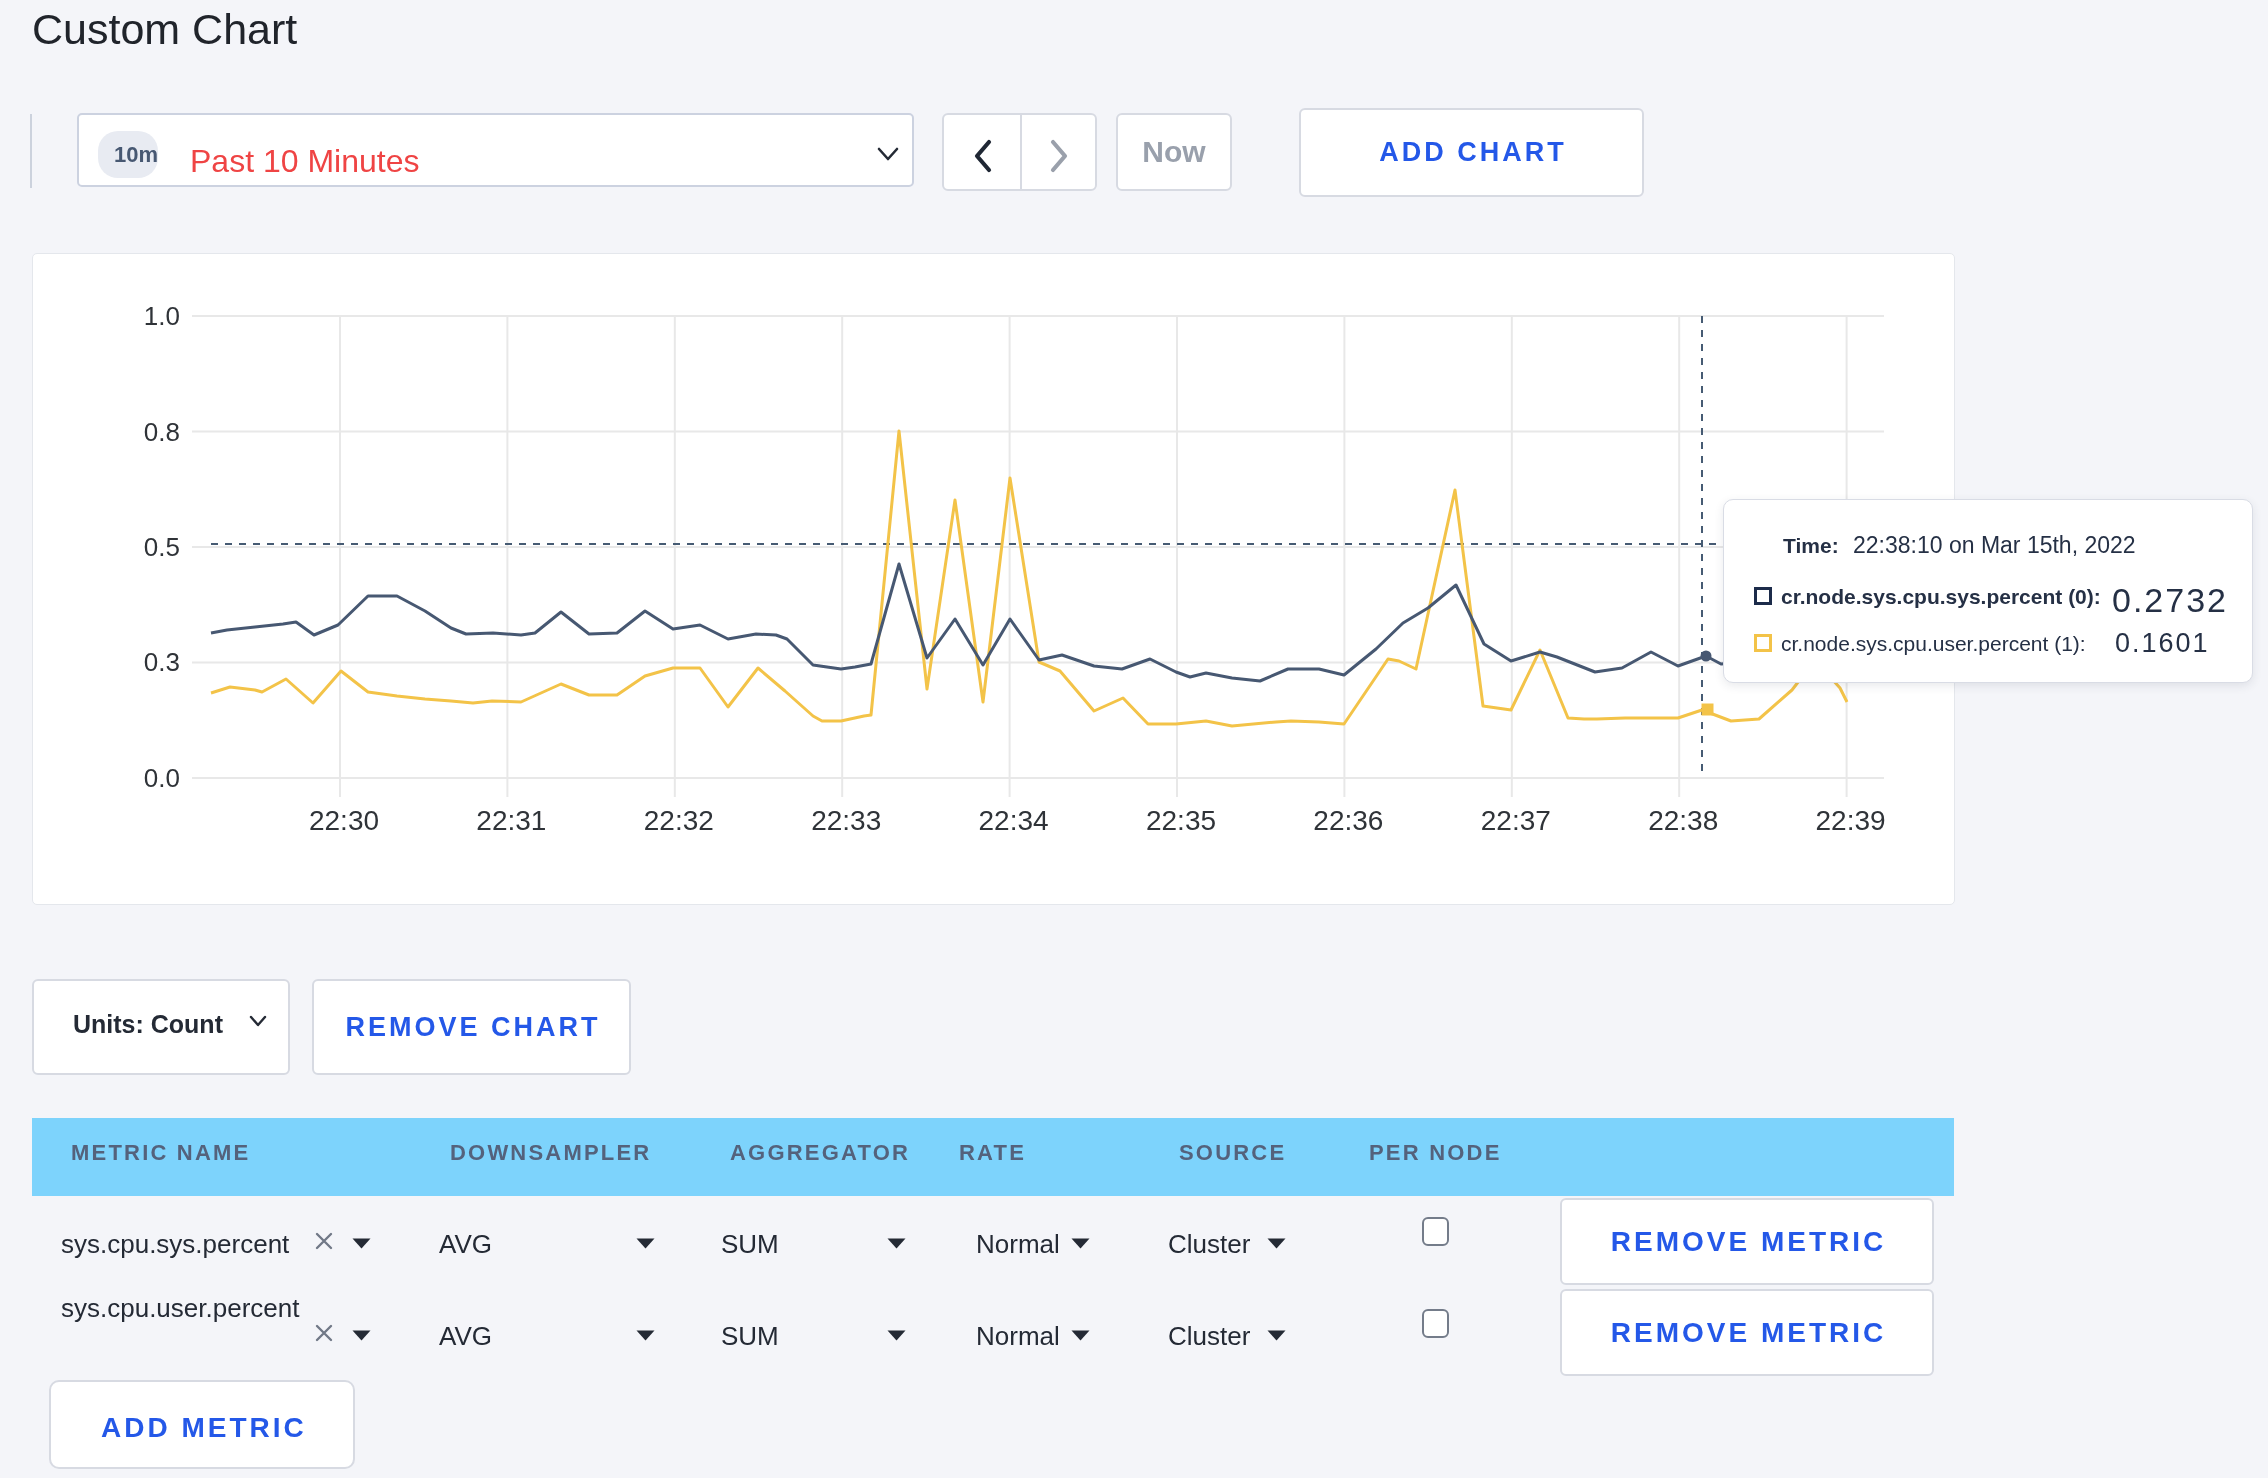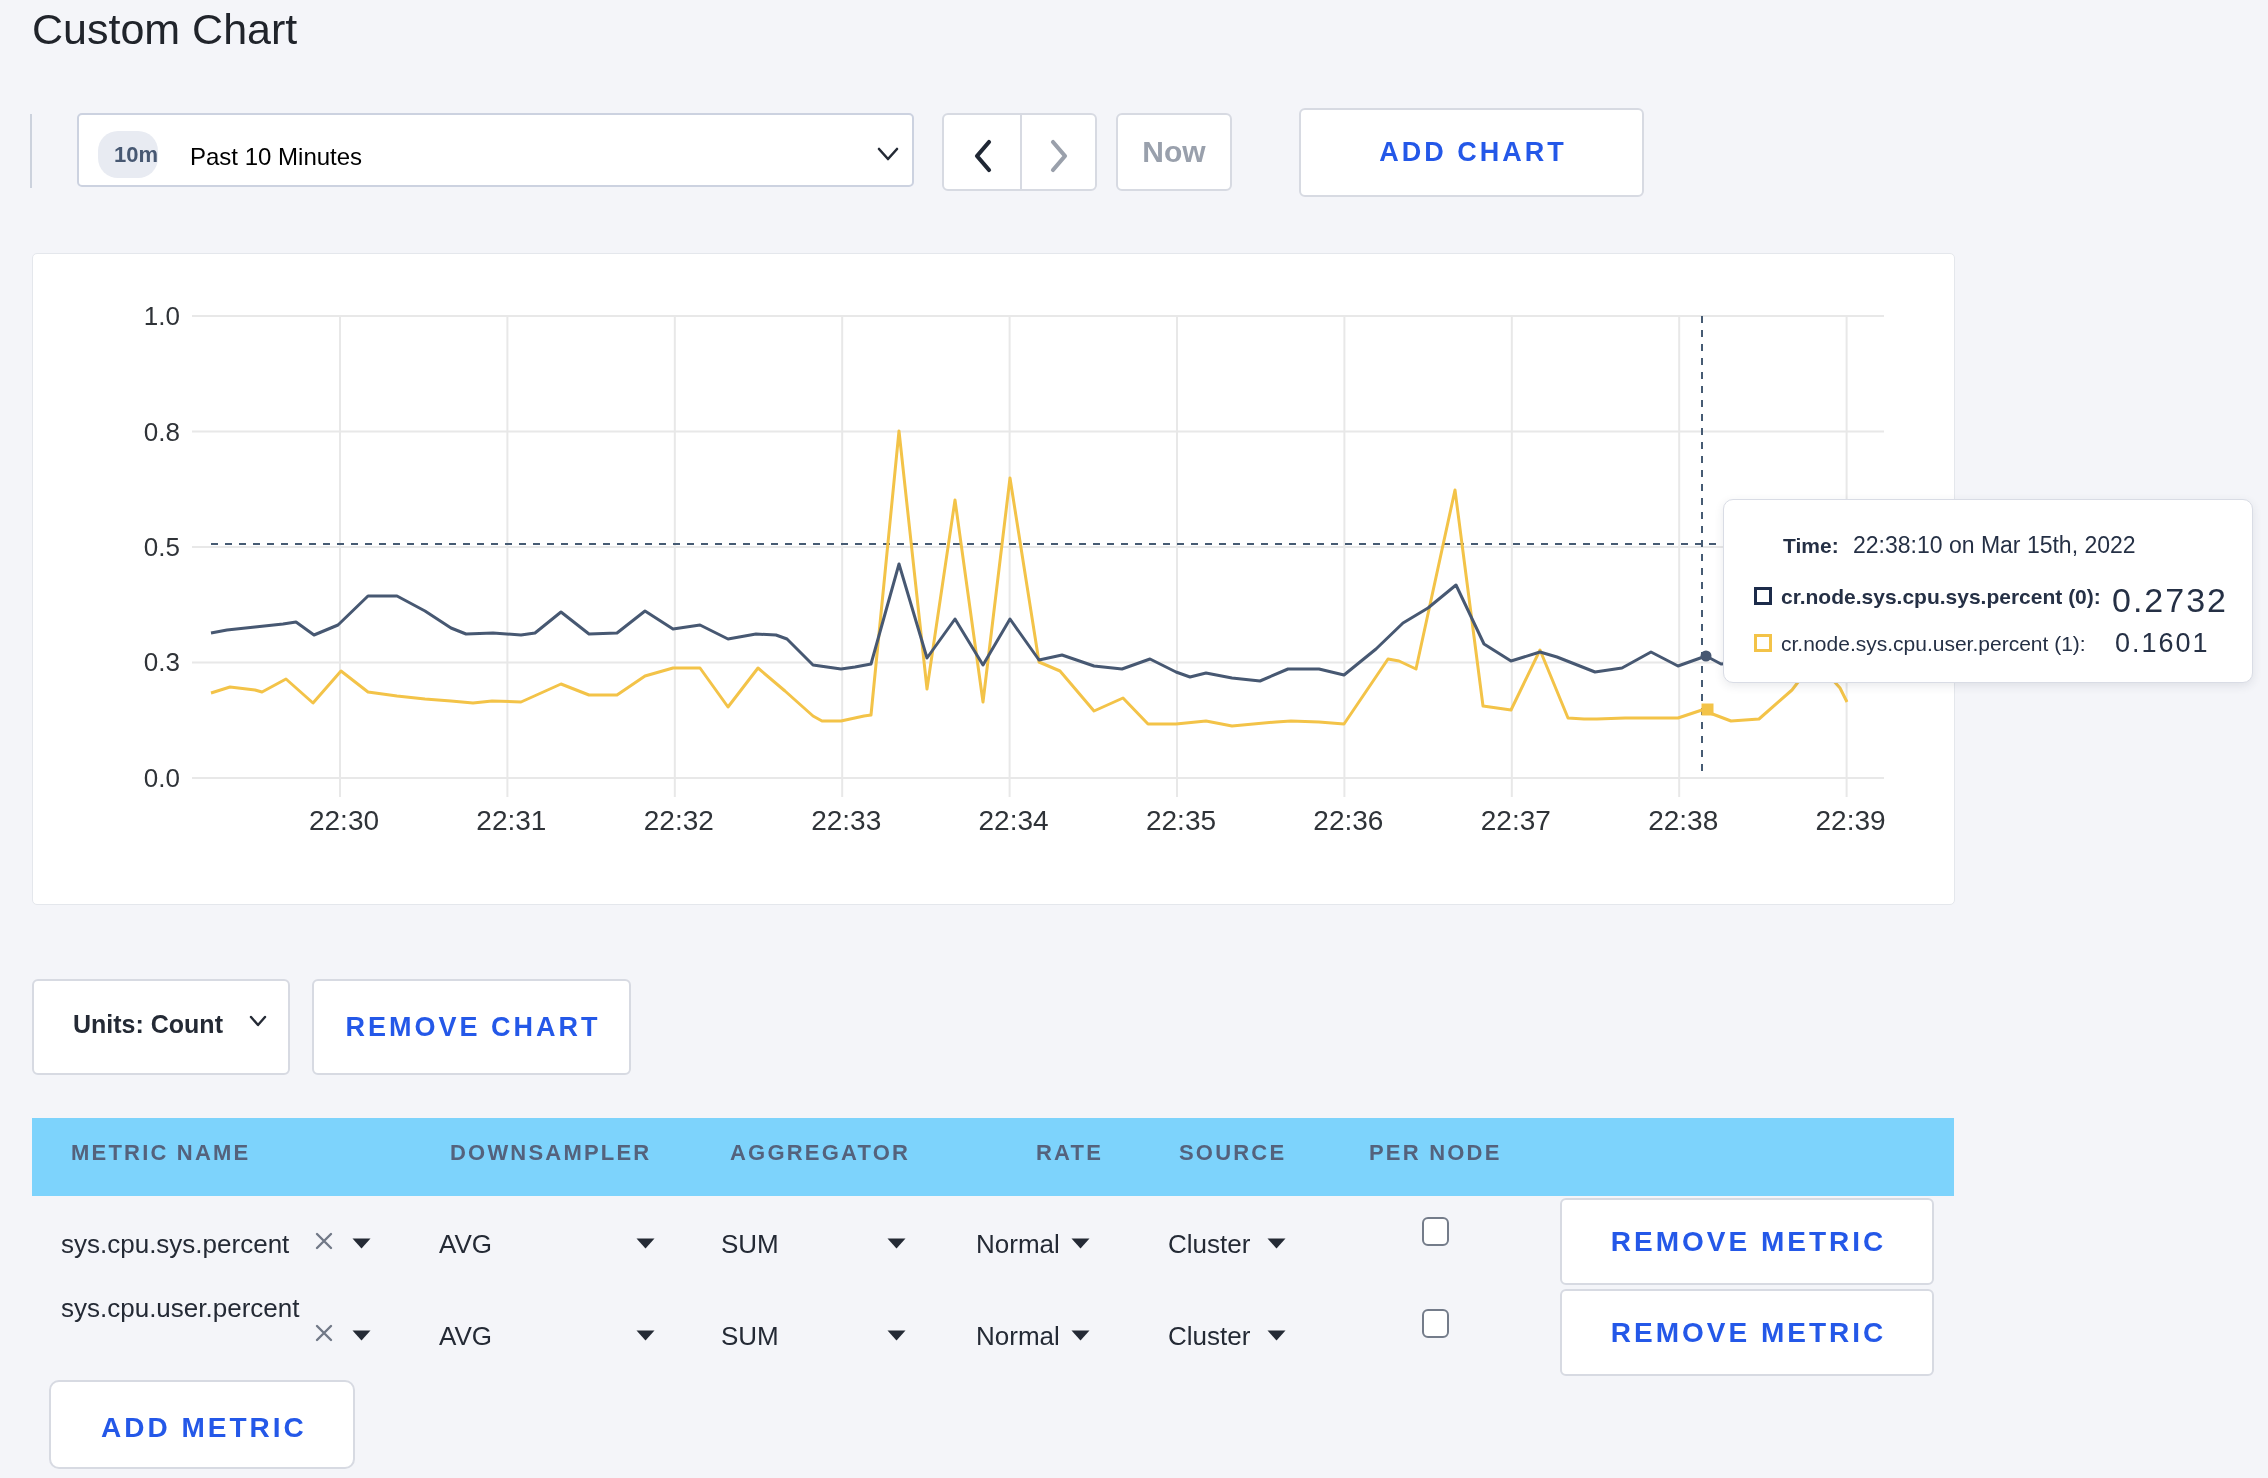--- a/index.html
+++ b/index.html
@@ -5,21 +5,21 @@
 html,body { width:2268px; height:1478px; }
 body { background:#f4f5f9; font-family:"Liberation Sans", sans-serif; color:#242a35; }
 .abs { position:absolute; }
 #page { position:relative; width:2268px; height:1478px; overflow:hidden; }
 h1 { position:absolute; left:32px; top:5px; font-size:43px; font-weight:400; color:#20242b; }
 .vbar { position:absolute; left:30px; top:114px; width:2px; height:74px; background:#ccd2dd; }
 .timesel { position:absolute; left:77px; top:113px; width:837px; height:74px; background:#fff;
   border:2px solid #ccd2e0; border-radius:5px; }
 .badge10 { position:absolute; left:19px; top:16px; width:60px; height:47px; background:#e8ebf2;
   color:#475872; font-weight:bold; font-size:22px; border-radius:20px; text-align:right; line-height:47px; }
-.tstext { position:absolute; left:111px; top:28px; font-size:24px; color:#000000; }
+.tstext { position:absolute; left:111px; top:28px; font-size:32px; color:#ef4444; }
 .tschev { position:absolute; left:797px; top:29px; }
 .btn { position:absolute; background:#fff; border:2px solid #d7dae2; border-radius:6px; }
 .arrows { left:942px; top:113px; width:155px; height:78px; }
 .arrowdiv { position:absolute; left:76px; top:0px; width:2px; height:74px; background:#d7dae2; }
 .nowbtn { left:1116px; top:113px; width:116px; height:78px; color:#99a0ac; font-weight:bold;
   font-size:30px; text-align:center; line-height:74px; }
 .addchart { left:1299px; top:108px; width:345px; height:89px; color:#2458e8; font-weight:600;
   font-size:27px; letter-spacing:3px; text-align:center; line-height:85px; text-indent:3px; }
 .card { position:absolute; left:32px; top:253px; width:1923px; height:652px; background:#fff;
   border:1px solid #e4e7ec; border-radius:5px; }
@@ -118,21 +118,21 @@
       <span class="unitstext">Units: Count</span>
       <span class="unitschev"><svg width="18" height="14" viewBox="0 0 18 14">
           <path d="M2 3 L9 11 L16 3" fill="none" stroke="#242a35" stroke-width="2.4" stroke-linecap="round" stroke-linejoin="round"></path>
         </svg></span>
     </div>
 <div class="btn removechart">REMOVE CHART</div>
 <div class="thead">
   <span class="th" style="left:39px">METRIC NAME</span>
   <span class="th" style="left:418px">DOWNSAMPLER</span>
   <span class="th" style="left:698px">AGGREGATOR</span>
-  <span class="th" style="left:1004px">RATE</span>
+  <span class="th" style="left:927px">RATE</span>
   <span class="th" style="left:1147px">SOURCE</span>
   <span class="th" style="left:1337px">PER NODE</span>
 </div>
 <div class="cell" style="left:61px;top:1229px">sys.cpu.sys.percent</div>
     <svg class="abs" style="left:315px;top:1232px" width="18" height="18" viewBox="0 0 18 18">
       <path d="M2 2 L16 16 M16 2 L2 16" stroke="#717987" stroke-width="2.4" stroke-linecap="round"></path>
     </svg>
     <svg class="abs" style="left:352px;top:1238px" width="19" height="11" viewBox="0 0 19 11">
       <path d="M0.5 0.5 L18.5 0.5 L9.5 10.5 Z" fill="#242a35"></path>
     </svg>

